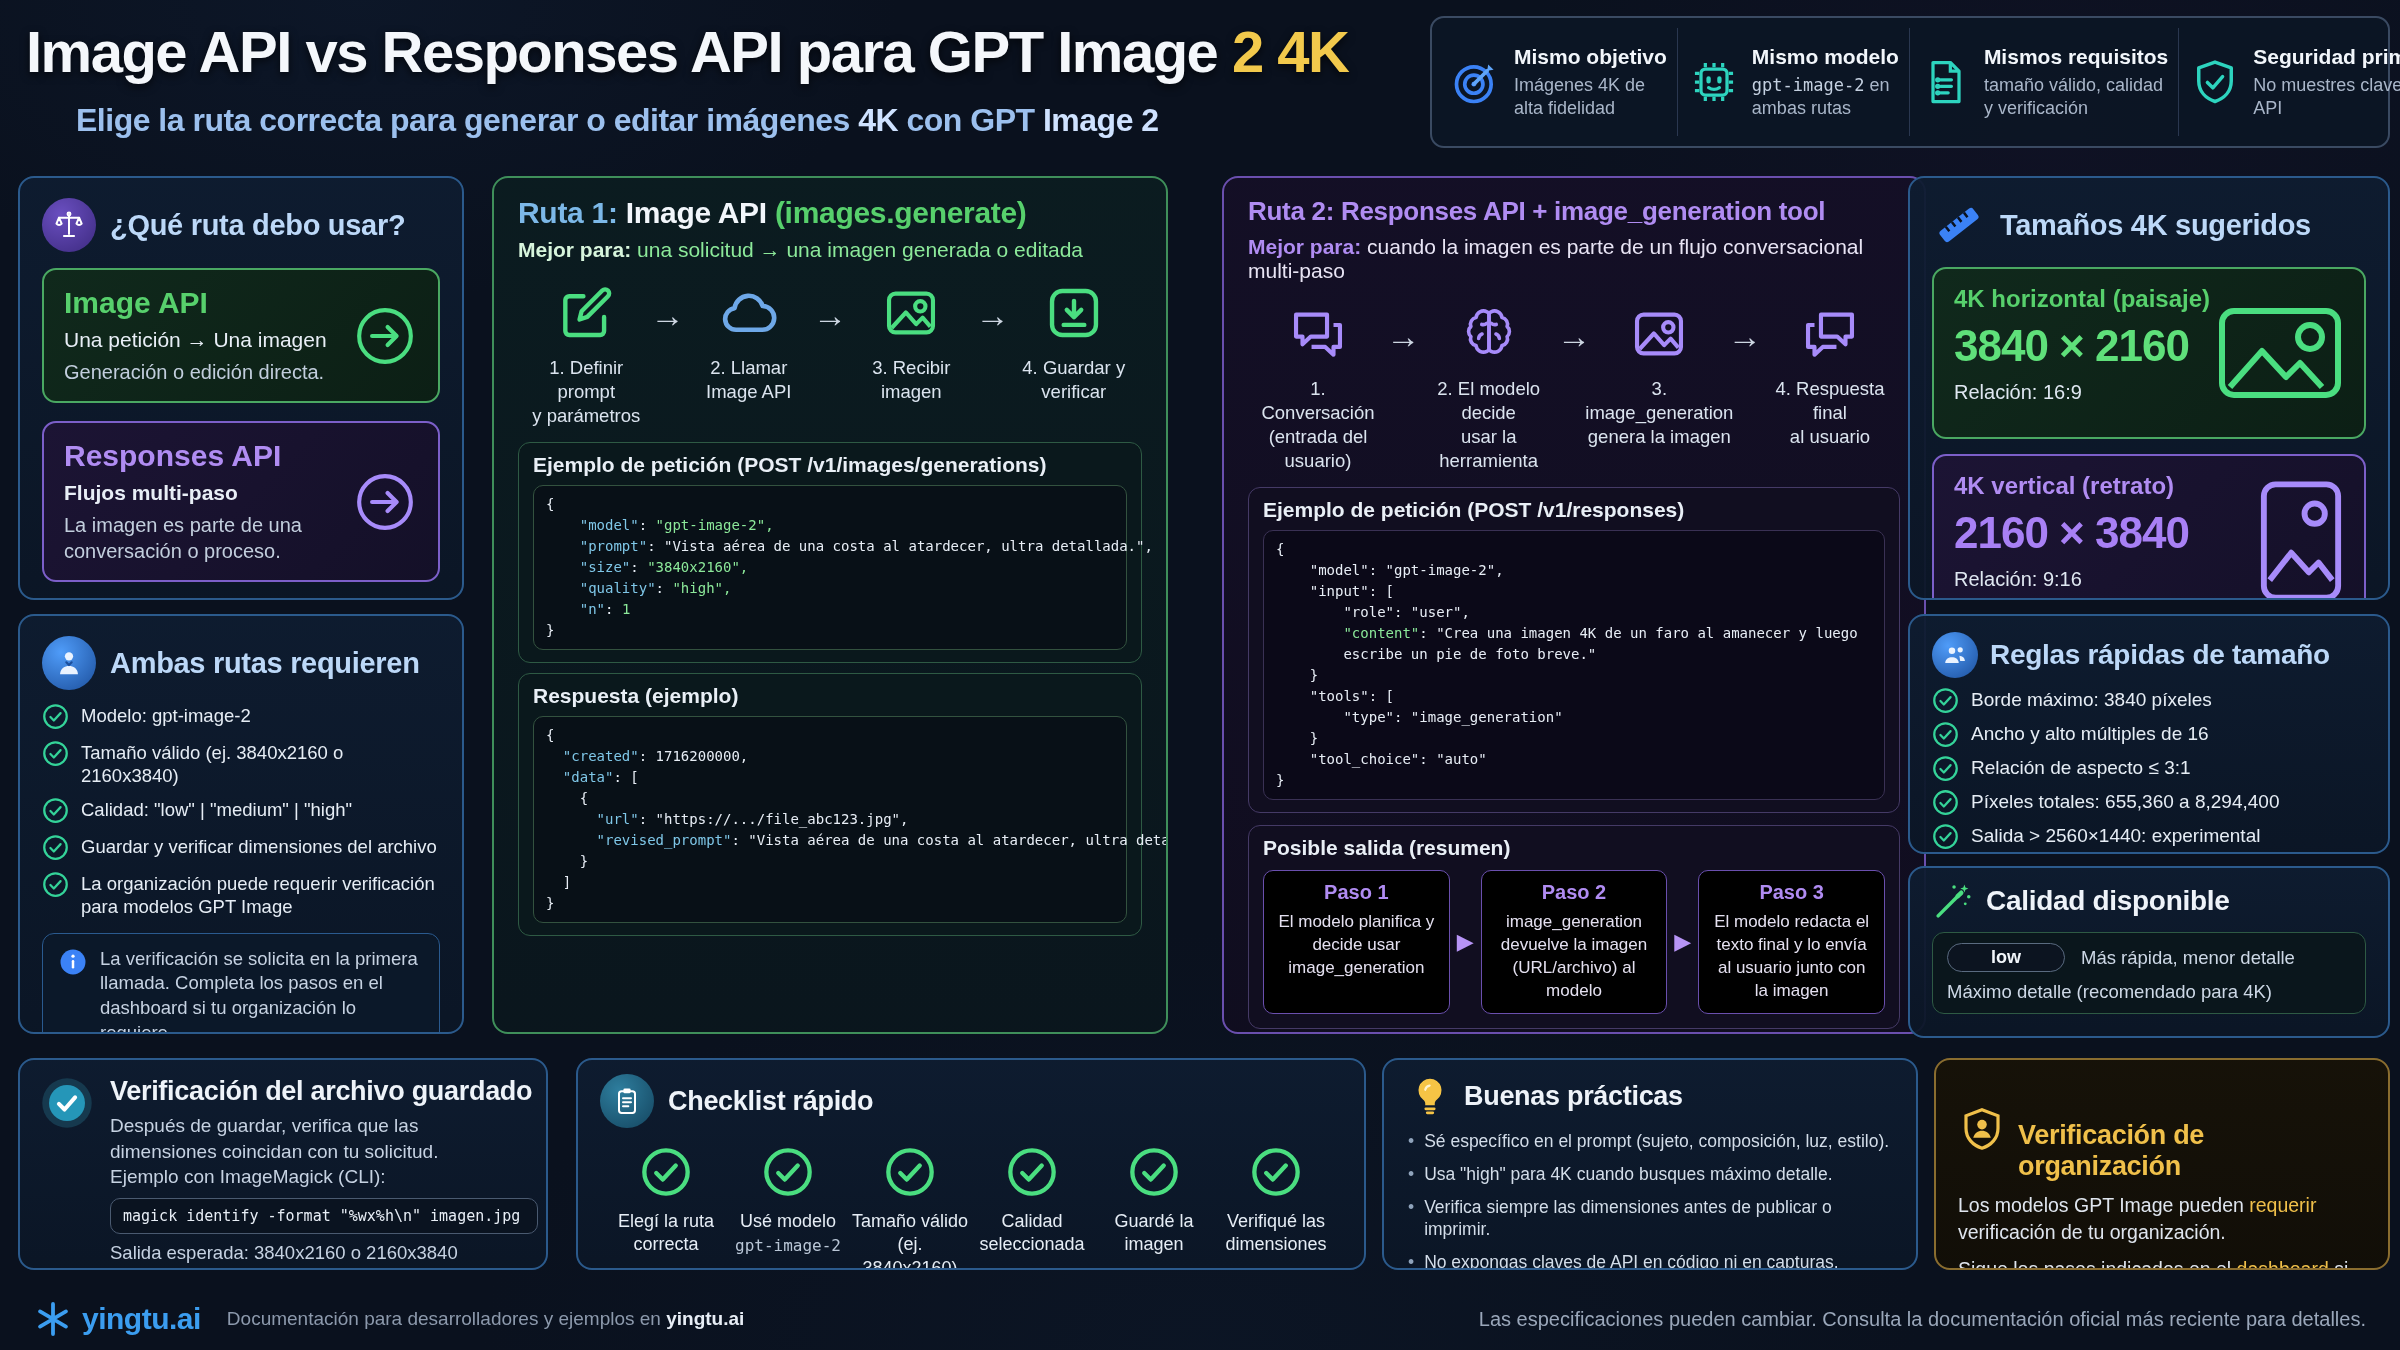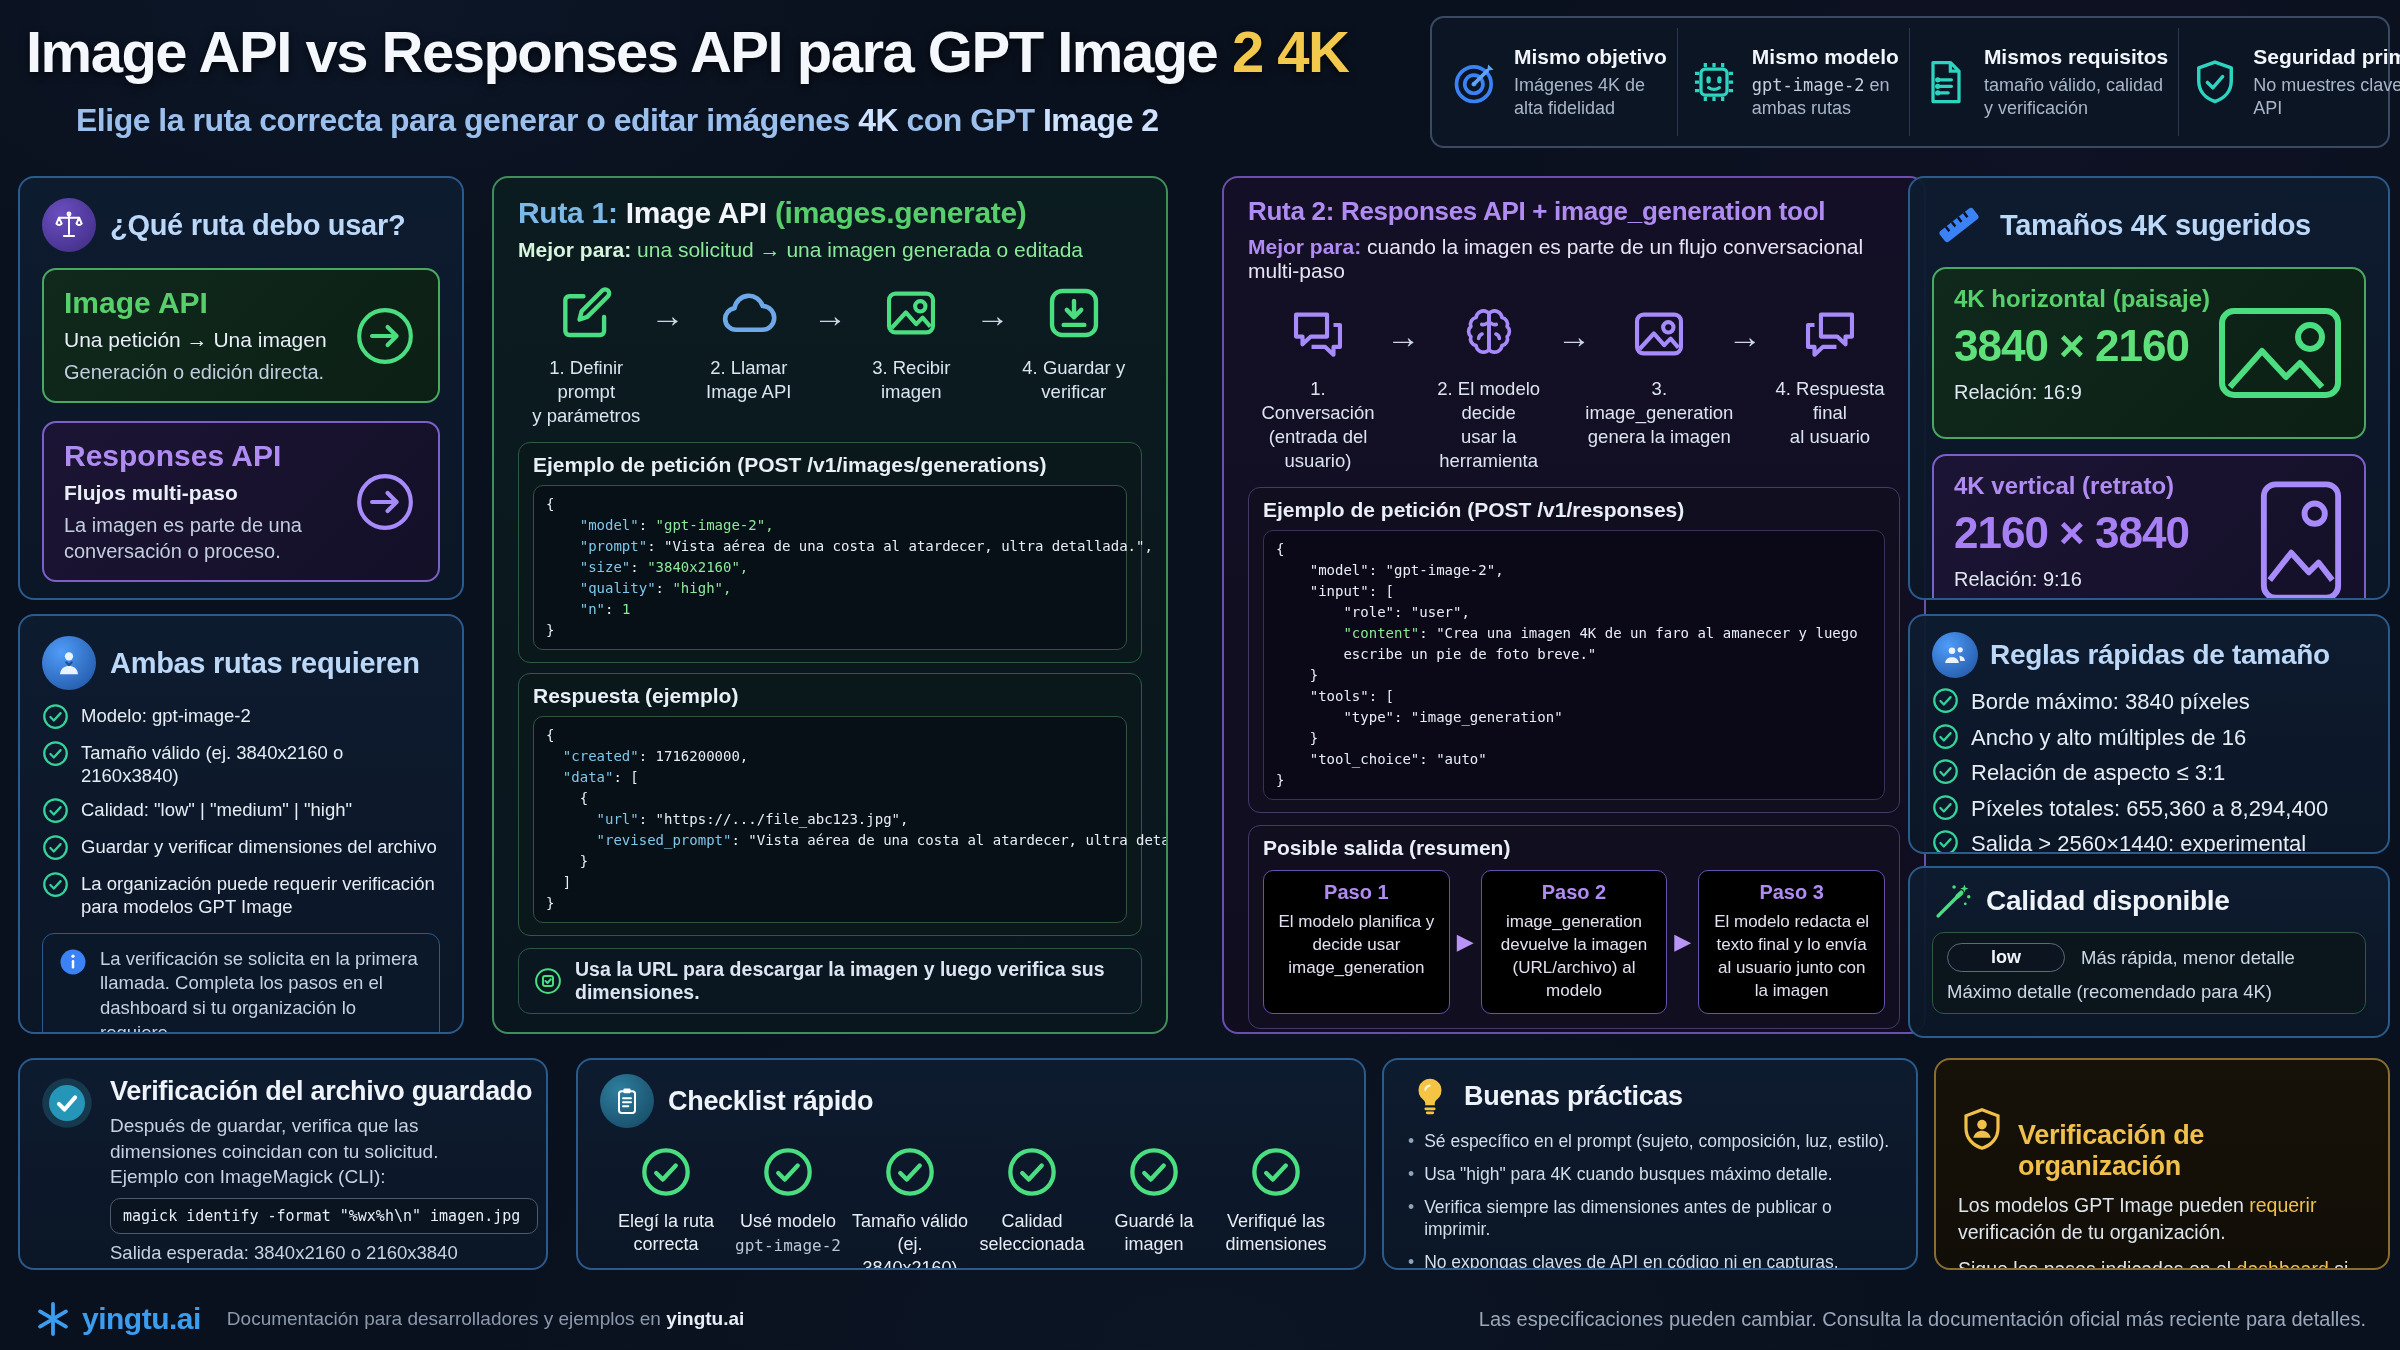--- a/index.html
+++ b/index.html
@@ -120,21 +120,21 @@
   .scard.green .scard-lbl{ color:#57d06c; } .scard.purple .scard-lbl{ color:#b08cf2; }
   .scard-dims{ font-size:44px; font-weight:bold; margin:8px 0 10px; letter-spacing:-1px;}
   .scard.green .scard-dims{ color:#5fe07a; } .scard.purple .scard-dims{ color:#a880f5; }
   .scard-ratio{ font-size:20px; color:#dfe7f1; }
   .scard .pic{ position:absolute; right:20px; }
   .scard.green .pic{ top:34px; width:128px; height:100px; color:#4ade80;}
   .scard.purple .pic{ top:22px; width:86px; height:126px; color:#a78bfa;}
   .scard .pic svg{ width:100%; height:100%; }
   
   #rules .req-items{ margin-top:10px; gap:8px; }
-  #rules .citem{ font-size:22px; }
+  #rules .citem{ font-size:19px; }
   
   .q-box{ margin-top:10px; border:1.5px solid #2e5a44; border-radius:12px;
           background:#0a161c; padding:10px 14px; display:flex; flex-direction:column; gap:9px;}
   .q-row{ display:flex; align-items:center; gap:16px; }
   .q-pill{ width:118px; text-align:center; border:1.5px solid #5a6b80; border-radius:16px;
            background:#0c1420; color:#f2f6fb; font-weight:bold; font-size:18px; padding:3px 0;}
   .q-txt{ font-size:18.5px; color:#cdd8e6; }
   
   .b-title{ font-size:27px; font-weight:bold; color:#eef3f9; letter-spacing:-0.3px;}
   .vf-desc{ font-size:19px; color:#c6d2e2; line-height:1.35; width:400px;}
@@ -382,30 +382,20 @@
           <div class="cl"><span class="tk-k">  "created"</span><span class="tk-w">: 1716200000,</span></div>
           <div class="cl"><span class="tk-k">  "data"</span><span class="tk-w">: [</span></div>
           <div class="cl"><span class="tk-w">    {</span></div>
           <div class="cl"><span class="tk-k">      "url"</span><span class="tk-w">: "https://.../file_abc123.jpg",</span></div>
           <div class="cl"><span class="tk-k">      "revised_prompt"</span><span class="tk-w">: "Vista aérea de una costa al atardecer, ultra detallada."</span></div>
           <div class="cl"><span class="tk-w">    }</span></div>
           <div class="cl"><span class="tk-w">  ]</span></div>
           <div class="cl"><span class="tk-w">}</span></div>
         </div>
     </div>
-    <div class="note-bar">
-      <span class="ic ic-green">
-        <svg viewBox="0 0 24 24" fill="none" stroke="currentColor" stroke-width="1.6">
-            <circle cx="12" cy="12" r="9.5"></circle>
-            <rect x="8" y="8" width="8" height="8" rx="1.6"></rect>
-            <path d="M10 12l1.6 1.6 2.6-3" stroke-linecap="round" stroke-linejoin="round"></path>
-          </svg>
-      </span>
-      <span class="txt">Usa la URL para descargar la imagen y luego verifica sus dimensiones.</span>
-    </div>
   </div>
 
   <div class="panel route" id="route2" style="left:1186px; top:176px; width:704px; height:858px;">
     <div class="r-title">Ruta 2: Responses API + image_generation tool</div>
     <div class="r-best"><span class="lbl">Mejor para: </span><span>cuando la imagen es parte de un flujo conversacional multi-paso</span></div>
     <div class="steps" id="r2-steps">
         <div class="step">
           <span class="sic ic-purple"><svg viewBox="0 0 24 24" fill="none" stroke="currentColor" stroke-width="1.6" stroke-linejoin="round">
               <path d="M3.5 4.5h12V13H9.2L6 16v-3H3.5z"></path>
               <path d="M18 8.5h2.5V17H18v3l-3.2-3H9.5"></path>

